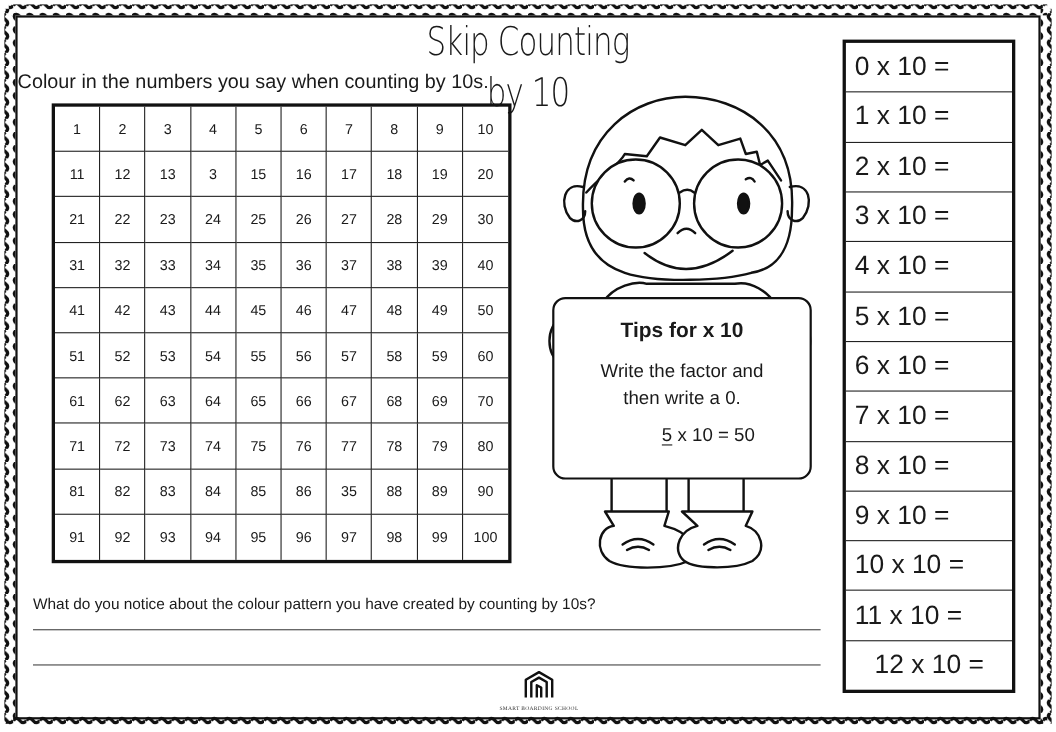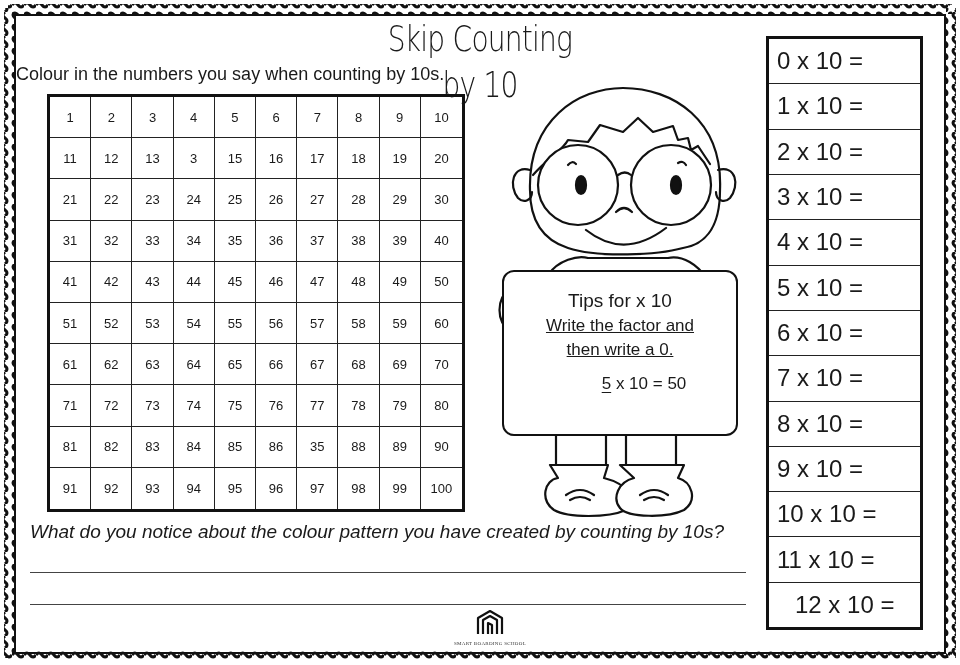--- a/index.html
+++ b/index.html
@@ -5,26 +5,26 @@
   html, body { margin:0; padding:0; background:#ffffff; }
   body { width:960px; height:665px; position:relative; overflow:hidden; font-family:"Liberation Sans", sans-serif; color:#1a1a1a; }
   .wavy-border { position:absolute; left:0; top:0; width:960px; height:665px; }
   .page-frame { position:absolute; left:14px; top:14px; width:932px; height:640px; border:2px solid #111; box-sizing:border-box; }
   .title { position:absolute; left:340px; top:16px; width:280px; text-align:center; font-family:"DejaVu Sans", sans-serif; font-size:36px; font-weight:300; letter-spacing:-1px; transform:scaleX(0.78); transform-origin:center; line-height:46px; }
   .instruction { position:absolute; left:16px; top:64px; font-size:18px; }
   .grid { position:absolute; left:47px; top:94px; width:418px; height:418px; border:3px solid #111; box-sizing:border-box; display:grid; grid-template-columns:repeat(10,1fr); grid-template-rows:repeat(10,1fr); }
   .grid .cell { border-right:1.5px solid #222; border-bottom:1.5px solid #222; display:flex; align-items:center; justify-content:center; font-size:13px; }
   .grid .cell.c10 { border-right:none; }
   .grid .cell.r10 { border-bottom:none; }
-  .question { position:absolute; left:30px; top:521px; font-size:19px;font-style:italic; }
+  .question { position:absolute; left:30px; top:541px; font-size:14px; }
   .answer-line { position:absolute; left:30px; width:716px; border-top:1.5px solid #444; }
   .boy { position:absolute; left:488px; top:80px; width:260px; height:440px; }
   .tip-sign { position:absolute; left:502px; top:270px; width:236px; height:166px; border:2px solid #111; border-radius:12px; background:#fff; box-sizing:border-box; text-align:center; }
-  .tip-title { margin-top:18px; font-size:19px; font-weight:normal; }
-  .tip-body { margin-top:2px; font-size:17px; line-height:24px;text-decoration:underline; }
+  .tip-title { margin-top:18px; font-size:19px; font-weight:bold; }
+  .tip-body { margin-top:14px; font-size:17px; line-height:24px; }
   .tip-example { margin-top:12px; font-size:17px;padding-left:48px; }
   .tip-example u { text-decoration:underline; text-underline-offset:3px; }
   .facts { position:absolute; left:766px; top:36px; width:157px; height:594px; border:3px solid #111; box-sizing:border-box; display:flex; flex-direction:column; }
   .fact { flex:1; border-bottom:1.5px solid #222; display:flex; align-items:center; padding-left:8px; font-size:24px; }
   .fact:last-child { border-bottom:none;padding-left:26px; }
   .logo { position:absolute; left:440px; top:608px; width:100px; height:40px; text-align:center; }
   .logo-text { font-family:"Liberation Serif", serif; font-size:5px; letter-spacing:0.3px; margin-top:1px; color:#333; }
 </style>
 </head>
 <body>

